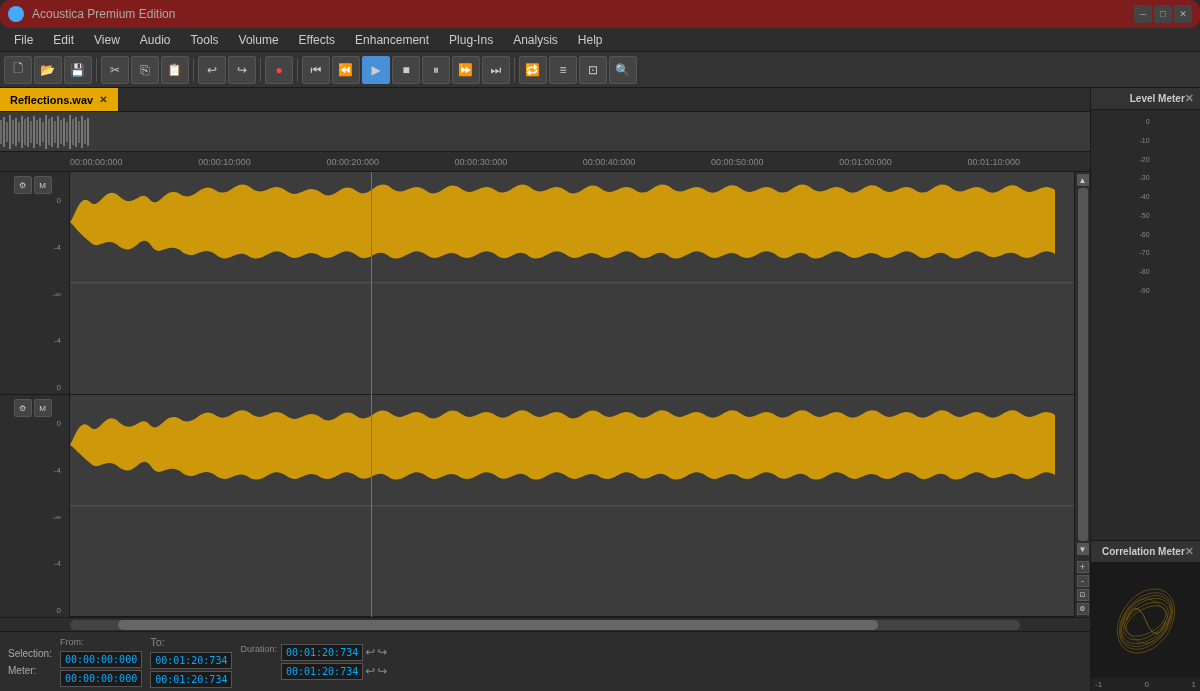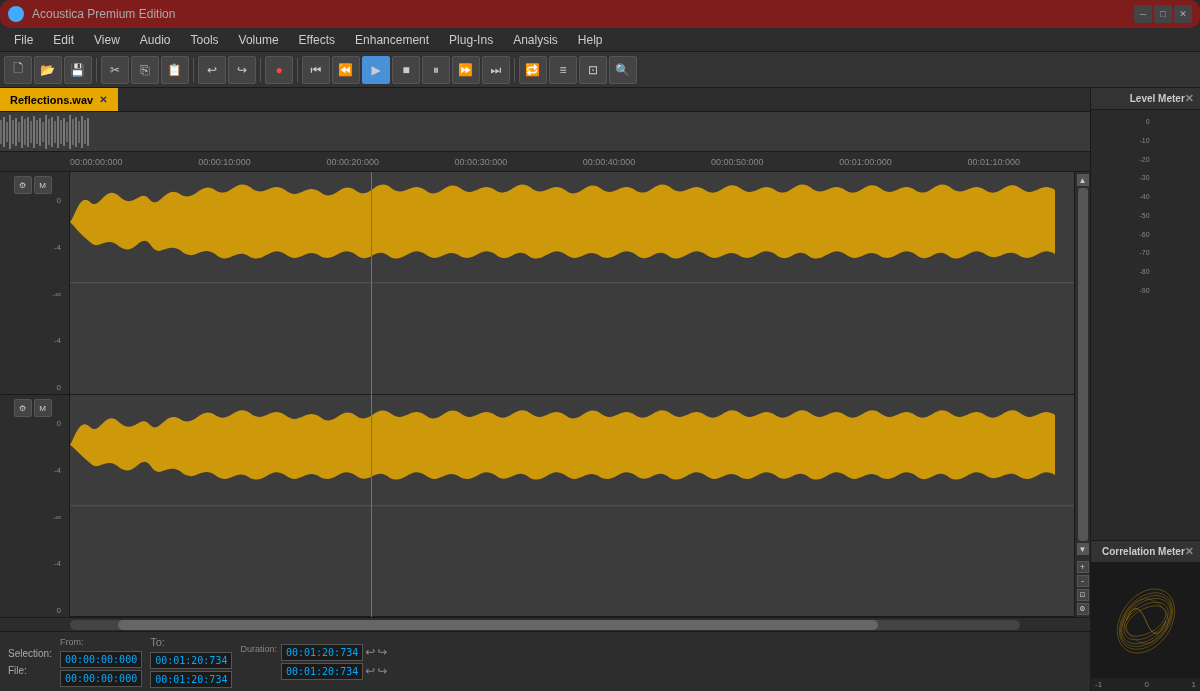--- a/index.html
+++ b/index.html
@@ -270,21 +270,21 @@
 
     <div id="hscroll" style="height:14px; background:#2d2d2d; border-top:1px solid #1a1a1a; display:flex; align-items:center; padding:2px 70px 2px 70px;">
       <div class="hscroll-bar">
         <div class="hscroll-thumb"></div>
       </div>
     </div>
 
     <div id="info-bar" style="background:#2d2d2d; height:60px; border-top:1px solid #1a1a1a; display:flex; align-items:center; padding:4px 8px; gap:8px;">
       <div style="display:flex; flex-direction:column; gap:6px;">
         <span style="color:#aaa; font-size:10px;">Selection:</span>
-        <span style="color:#aaa; font-size:10px;">File:</span>
+        <span style="color:#aaa; font-size:10px;">Meter:</span>
       </div>
       <div style="display:flex; flex-direction:column; gap:4px;">
         <span style="color:#888; font-size:9px;">From:</span>
         <div style="display:flex; flex-direction:column; gap:2px;">
           <div class="time-field">00:00:00:000</div>
           <div class="time-field">00:00:00:000</div>
         </div>
       </div>
       <div style="display:flex; flex-direction:column; gap:4px;">
         <span style="color:#888; font-size:11px;">To:</span>

